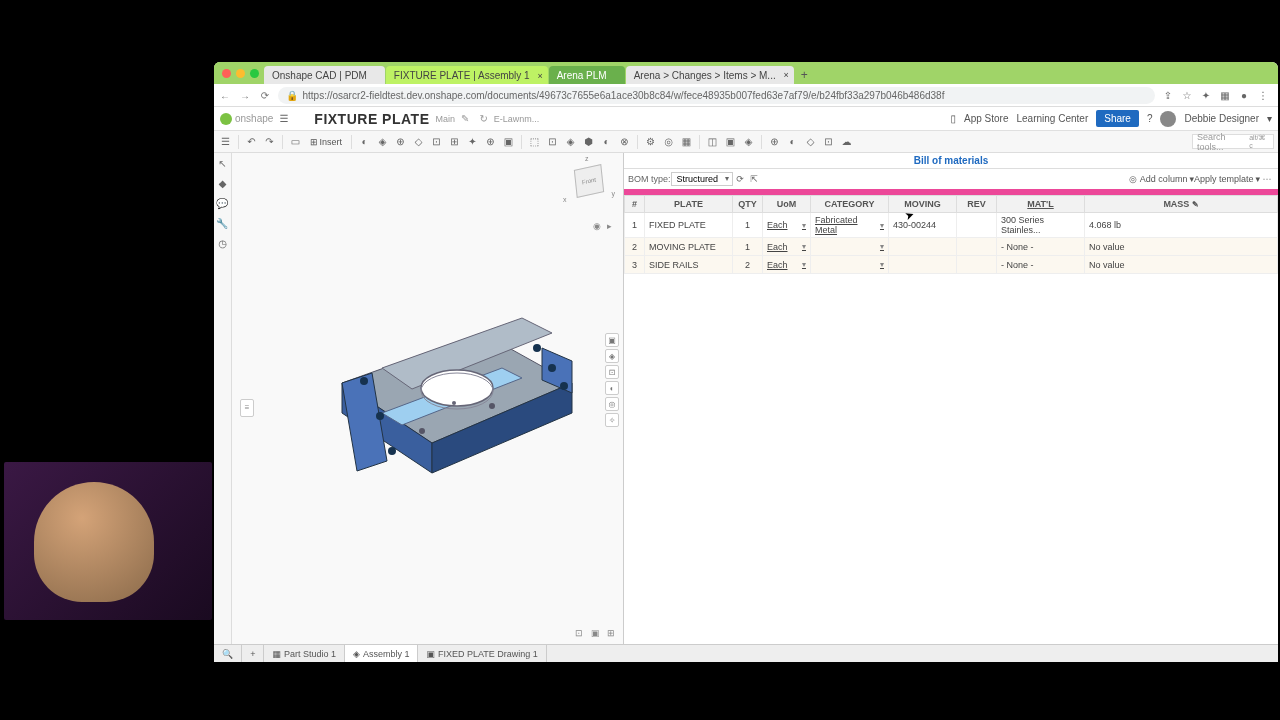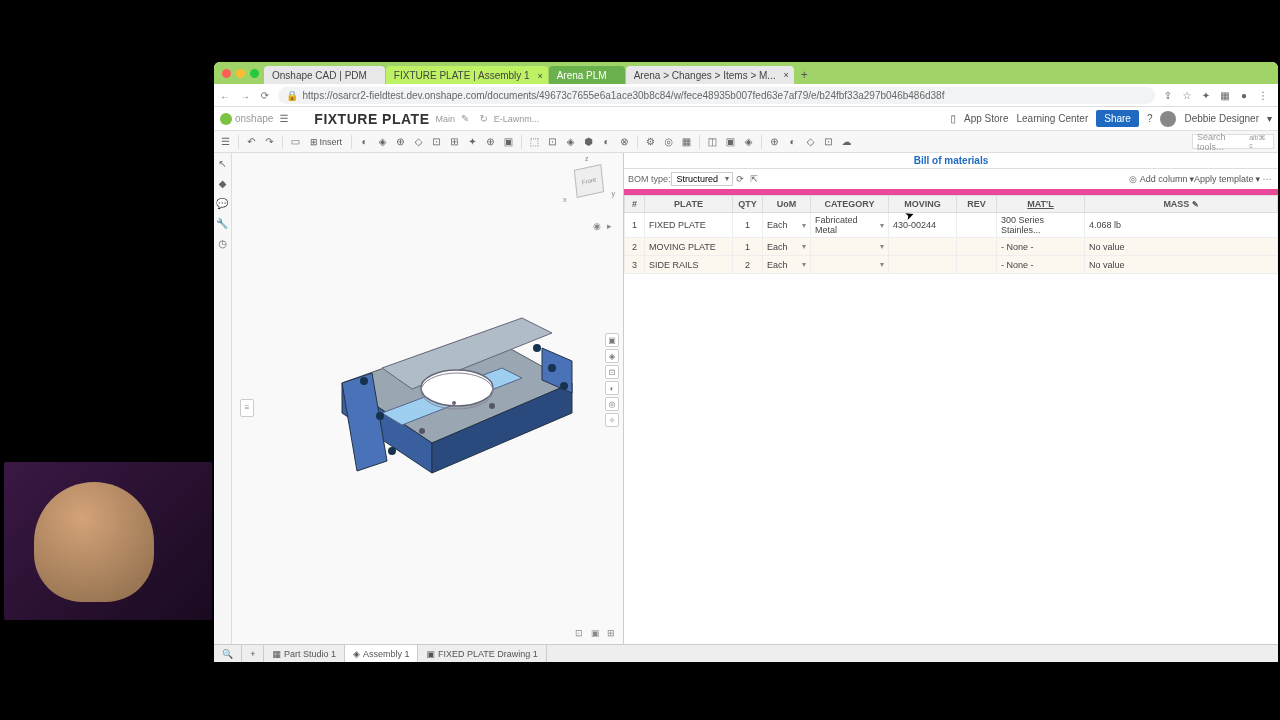--- a/index.html
+++ b/index.html
@@ -52,21 +52,21 @@
 .bom-type-lbl { color: #666; }
 .bom-select { background: #fff; border: 1px solid #ccc; padding: 1px 14px 1px 5px; font-size: 9px; position: relative; }
 .bom-select::after { content: "▾"; position: absolute; right: 3px; font-size: 8px; color: #666; }
 .bom-spacer { flex: 1; }
 .bom-hdr .link-btn { color: #555; display: flex; align-items: flex-end; gap: 2px; font-size: 9px; }
 .bom-hdr .ico-btn { width: 14px; height: 14px; display: flex; align-items: center; justify-content: center; color: #666; }
 .bom-table { width: 100%; border-collapse: collapse; font-size: 9px; }
 .bom-table th { background: #f2f2f2; border: 1px solid #ddd; padding: 3px 4px; font-weight: 600; color: #555; text-align: center; }
 .bom-table td { border: 1px solid #eee; padding: 2px 4px; color: #444; height: 18px; background: #fff; }
 .bom-table td.num { text-align: center; }
-.cell-dd { display: flex; justify-content: space-between; align-items: center; }
+.cell-dd { display: flex; justify-content: space-between; align-items: center; text-decoration: underline; }
 .cell-dd .car { color: #888; font-size: 8px; }
 .row-hover td { background: #fcf8f0; }
 .cursor-ptr { position: absolute; right: 364px; top: 56px; font-size: 11px; color: #000; transform: rotate(-20deg); z-index: 10; }
 .footer-tabs { height: 18px; background: #eee; border-top: 1px solid #ccc; display: flex; align-items: center; font-size: 9px; }
 .ft { padding: 0 8px; height: 100%; display: flex; align-items: center; gap: 3px; border-right: 1px solid #ccc; color: #555; }
 .ft.active { background: #fff; }
 .ft .ico { font-size: 9px; }
 .status-tray { position: absolute; right: 4px; bottom: 22px; display: flex; gap: 4px; }
 .status-tray .s { width: 12px; height: 12px; color: #888; font-size: 9px; }
 </style>

